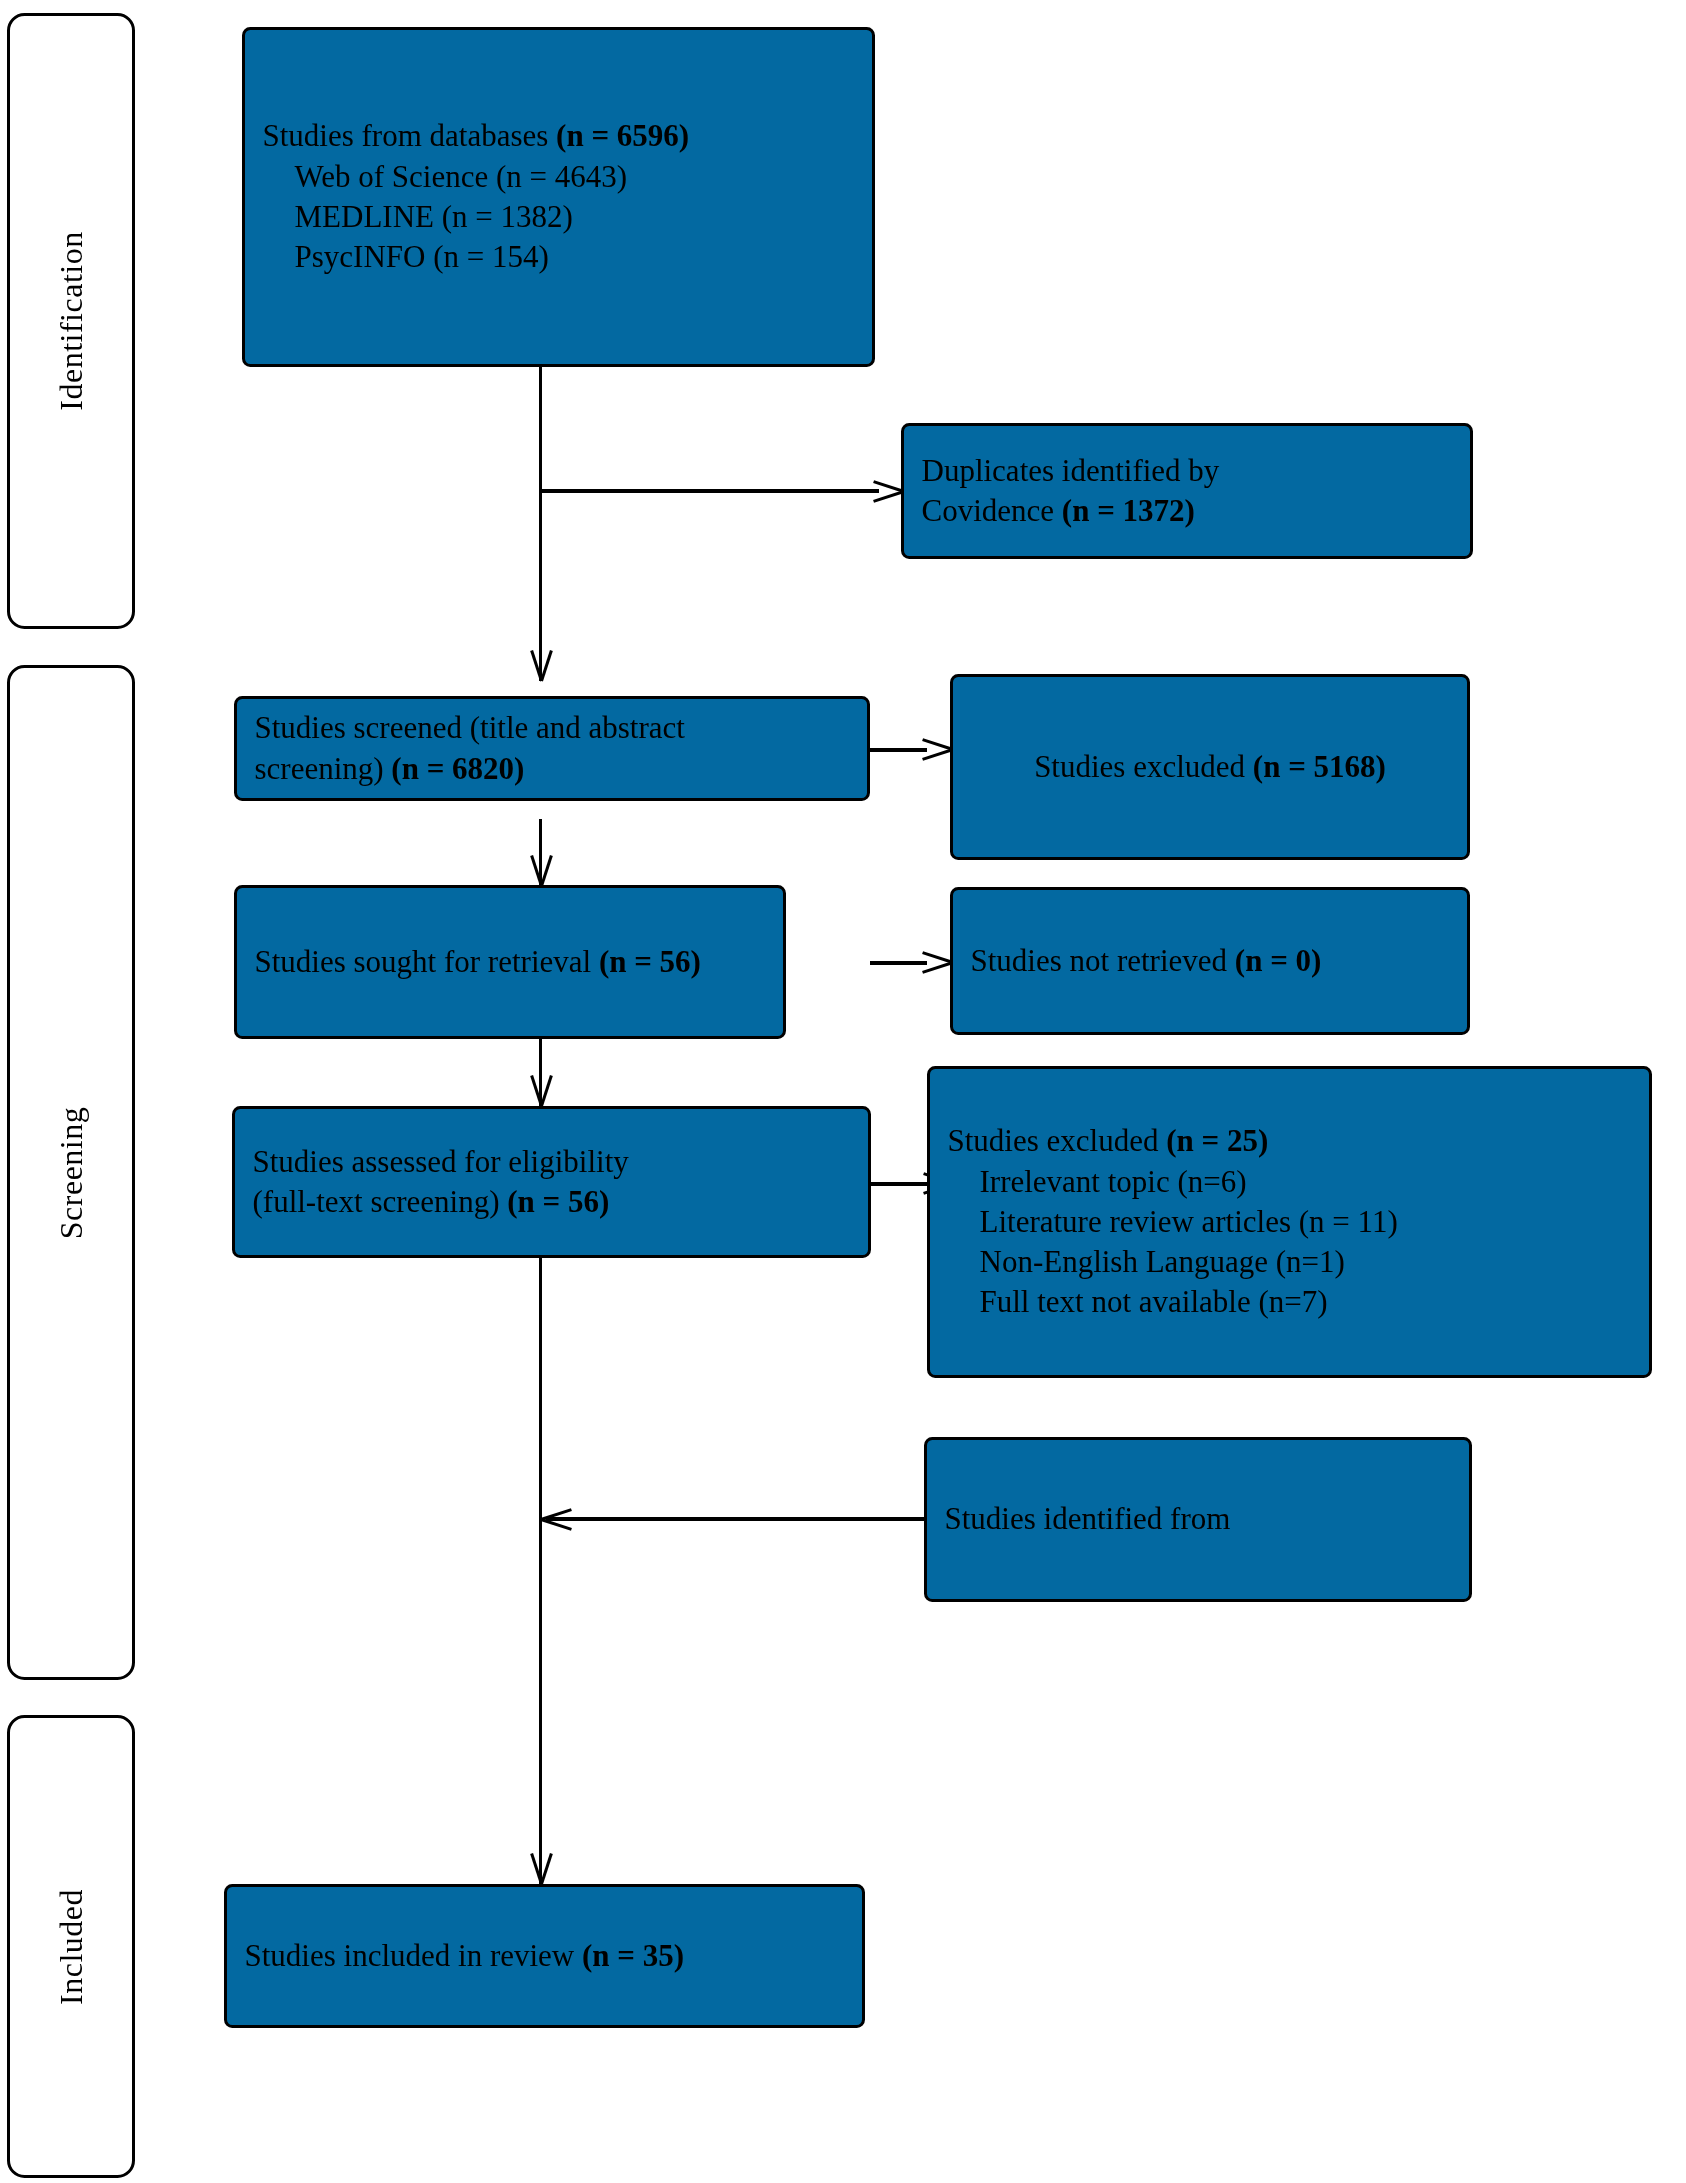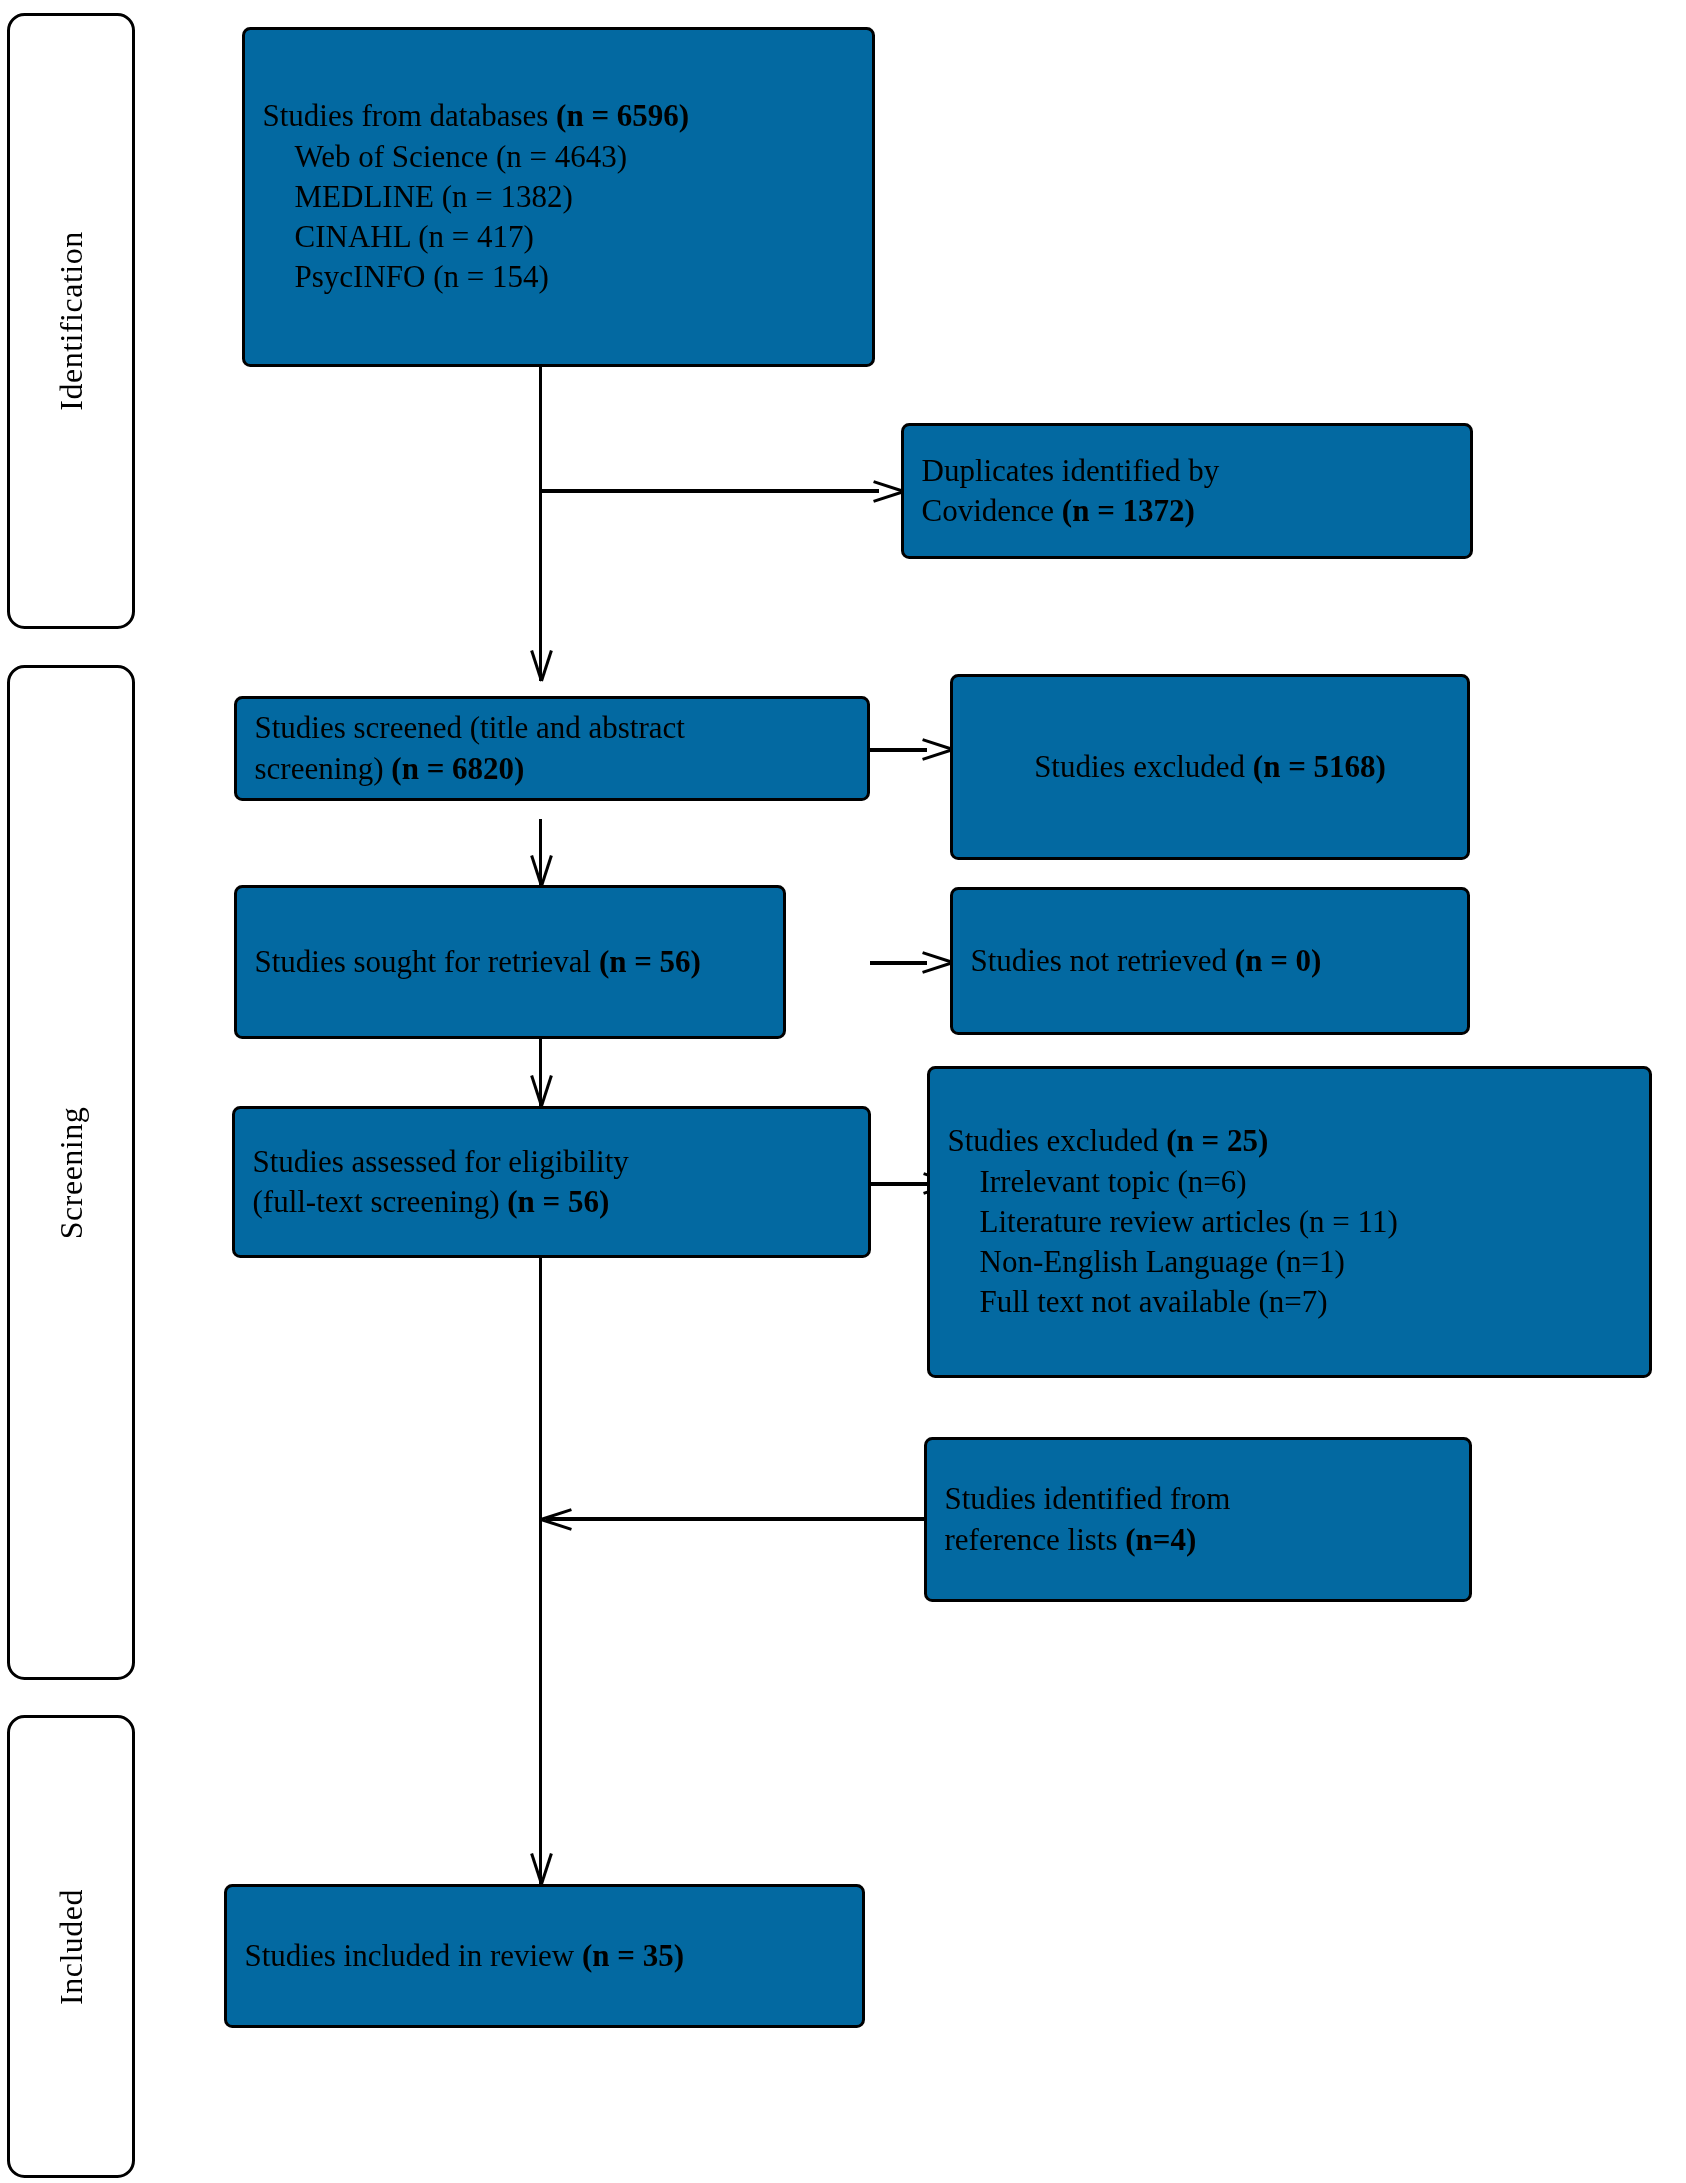--- a/index.html
+++ b/index.html
@@ -140,21 +140,20 @@
 
   <div class="stage-rail" style="left:7.2px; top:1715px; width:128px; height:463px;">
     <span class="stage-label">Included</span>
   </div>
 
   <div class="flow-box" style="left:242px; top:27px; width:633px; height:340px;">
     <div class="box-text">
       <span class="box-line"><span>Studies from databases </span><b>(n = 6596)</b></span>
       <span class="box-line indent"><span>Web of Science </span><span>(n = 4643)</span></span>
       <span class="box-line indent"><span>MEDLINE </span><span>(n = 1382)</span></span>
-      <span class="box-line indent"><span>CINAHL </span><span>(n = 417)</span></span>
       <span class="box-line indent"><span>PsycINFO </span><span>(n = 154)</span></span>
     </div>
   </div>
 
   <div class="vline" style="left:539px; top:367px; height:314px;"></div>
   <div class="arrow-down" style="left:541px; top:681px;"></div>
 
   <div class="hline" style="left:539px; top:489px; width:340px;"></div>
   <div class="arrow-right" style="left:904px; top:491px;"></div>
 
@@ -224,21 +223,20 @@
 
   <div class="vline" style="left:539px; top:1258px; height:626px;"></div>
   <div class="arrow-down" style="left:541px; top:1884px;"></div>
 
   <div class="hline" style="left:546px; top:1517px; width:381px;"></div>
   <div class="arrow-left" style="left:541px; top:1519px;"></div>
 
   <div class="flow-box" style="left:924px; top:1437px; width:548px; height:165px;">
     <div class="box-text center-text">
       <span class="box-line">Studies identified from</span>
-      <span class="box-line"><span>reference lists </span><b>(n=4)</b></span>
     </div>
   </div>
 
   <div class="flow-box" style="left:224px; top:1884px; width:641px; height:144px;">
     <div class="box-text center-text">
       <span class="box-line"><span>Studies included in review </span><b>(n = 35)</b></span>
     </div>
   </div>
 
 </div>

